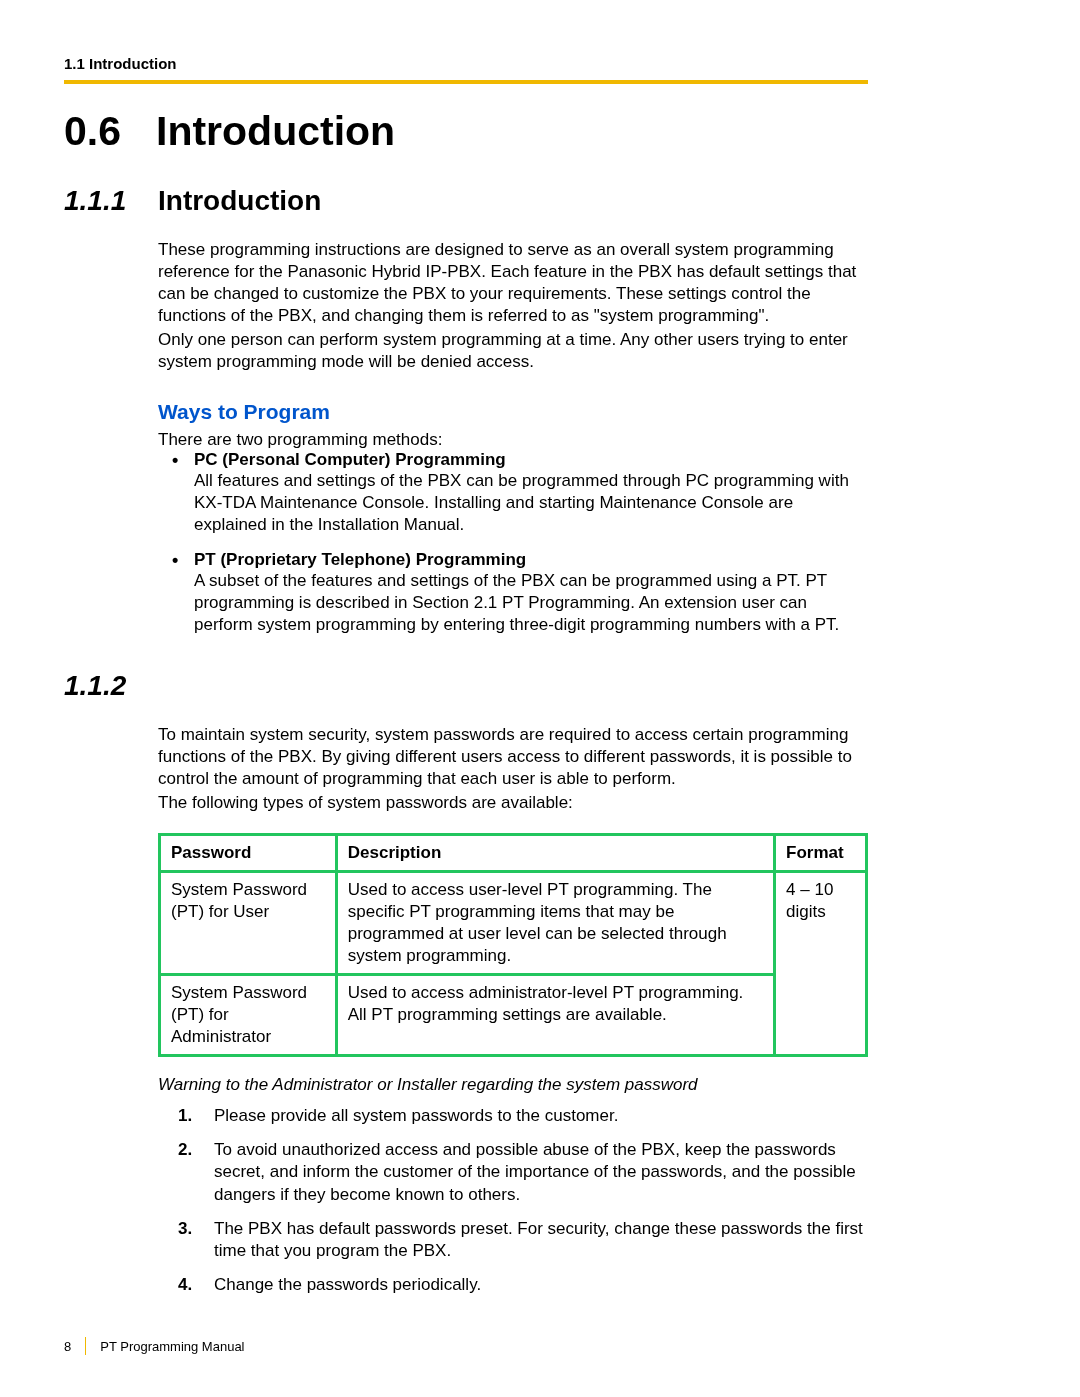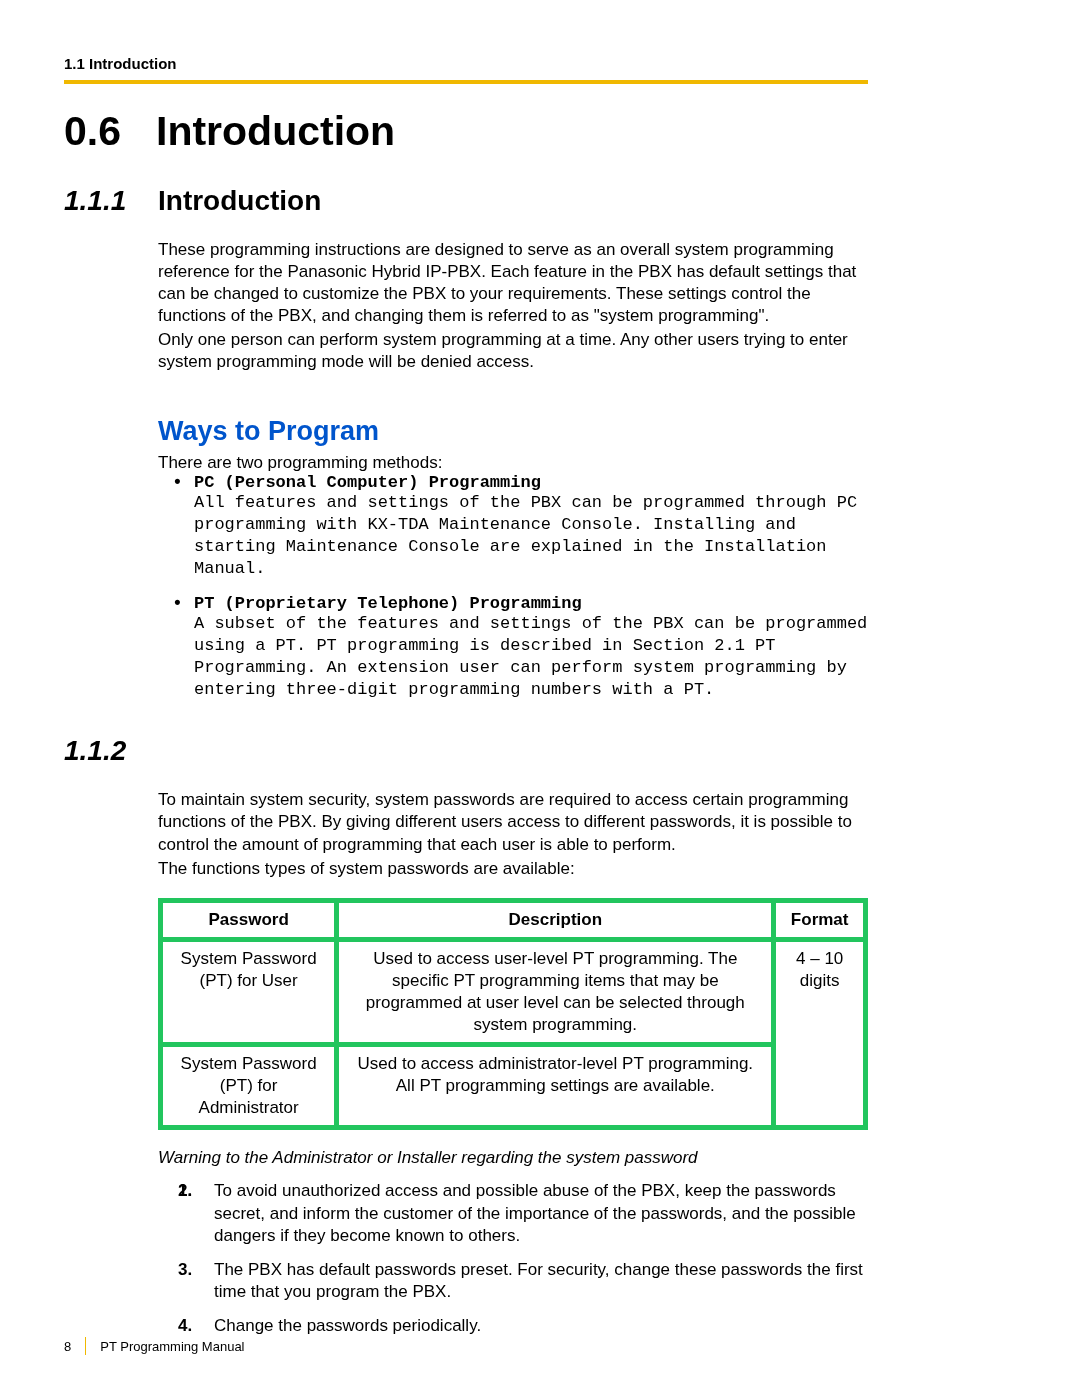--- a/index.html
+++ b/index.html
@@ -44,37 +44,36 @@
   .body-indent {
     margin-left: 94px;
   }
   p {
     font-size: 17px;
     line-height: 1.3;
     margin: 0 0 2px 0;
   }
   .ways-title {
     color: #0055cc;
-    font-size: 27px;
-    font-weight: bold;
-    margin: 42px 0 6px 0;
+    font-size: 21px;
+    font-weight: bold;
+    margin: 26px 0 6px 0;
   }
   .intro-line {
     font-size: 17px;
   }
   ul.bullets {
     list-style: none;
     margin: 0;
     padding: 0;
   }
   ul.bullets > li {
     position: relative;
     padding-left: 36px;
     margin-bottom: 14px;
-    font-family: Liberation Mono, monospace;
   }
   ul.bullets > li::before {
     content: "•";
     position: absolute;
     left: 14px;
     top: 0;
     font-size: 18px;
     font-weight: bold;
   }
   .bullet-title {
@@ -85,23 +84,23 @@
     font-size: 17px;
     line-height: 1.3;
   }
   table.pwd {
     border-collapse: collapse;
     width: 100%;
     margin-top: 18px;
     font-size: 17px;
   }
   table.pwd th, table.pwd td {
-    border: 5px solid #22c55e;
+    border: 3px solid #22c55e;
     padding: 6px 10px;
-    text-align: center;
+    text-align: left;
     vertical-align: top;
     line-height: 1.3;
   }
   table.pwd th {
     font-weight: bold;
   }
   .warning-title {
     font-style: italic;
     font-weight: normal;
     font-size: 17px;
@@ -179,21 +178,21 @@
       </li>
     </ul>
   </div>
 
   <h2 class="sub" style="margin-top:34px;">
     <span class="num">1.1.2</span>
   </h2>
 
   <div class="body-indent">
     <p>To maintain system security, system passwords are required to access certain programming functions of the PBX. By giving different users access to different passwords, it is possible to control the amount of programming that each user is able to perform.</p>
-    <p>The functions types of system passwords are available:</p>
+    <p>The following types of system passwords are available:</p>
 
     <table class="pwd">
       <colgroup>
         <col style="width:25%">
         <col style="width:62%">
         <col style="width:13%">
       </colgroup>
       <thead>
         <tr>
           <th>Password</th>
@@ -212,20 +211,21 @@
           <td>Used to access administrator-level PT programming. All PT programming settings are available.</td>
         </tr>
       </tbody>
     </table>
 
     <div class="warning-title">Warning to the Administrator or Installer regarding the system password</div>
 
     <ol class="numlist">
       <li>
         <span class="n">1.</span>
+        <span>Please provide all system passwords to the customer.</span>
       </li>
       <li>
         <span class="n">2.</span>
         <span>To avoid unauthorized access and possible abuse of the PBX, keep the passwords secret, and inform the customer of the importance of the passwords, and the possible dangers if they become known to others.</span>
       </li>
       <li>
         <span class="n">3.</span>
         <span>The PBX has default passwords preset. For security, change these passwords the first time that you program the PBX.</span>
       </li>
       <li>

